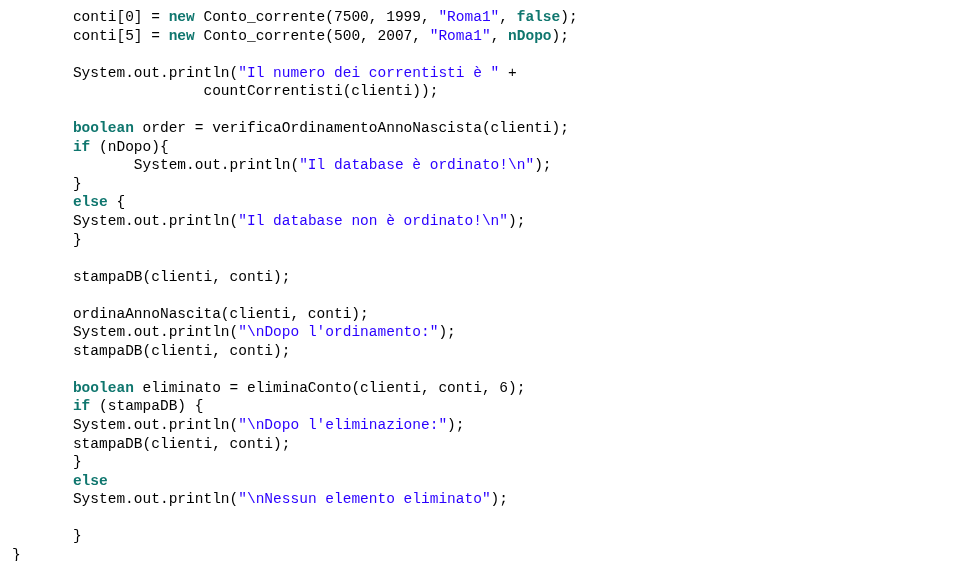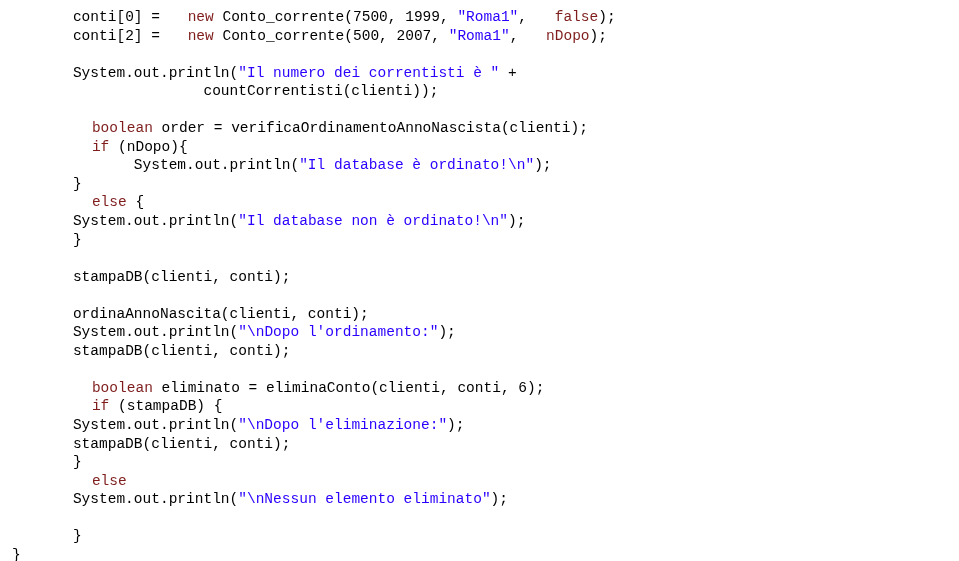--- a/index.html
+++ b/index.html
@@ -11,29 +11,29 @@
       line-height: 1.28;
       color: #000000;
       width: 959px;
       box-sizing: border-box;
     }
     pre {
       margin: 0;
       white-space: pre;
       font-family: inherit;
     }
-    .kw { color: #7f1d1d; font-weight: normal; margin-left: 19px; }
+    .kw { color: #0f766e; font-weight: bold; }
     .str { color: #2a00ff; }
     .plain { color: #000000; text-align: right; }
   </style>
 </head>
 <body>
 
 <pre>       <span class="plain">conti[0] = </span><span class="kw">new</span><span class="plain"> Conto_corrente(7500, 1999, </span><span class="str">"Roma1"</span><span class="plain">, </span><span class="kw">false</span><span class="plain">);</span>
-       <span class="plain">conti[2] = </span><span class="kw">new</span><span class="plain"> Conto_corrente(500, 2007, </span><span class="str">"Roma1"</span><span class="plain">, </span><span class="kw">nDopo</span><span class="plain">);</span>
+       <span class="plain">conti[5] = </span><span class="kw">new</span><span class="plain"> Conto_corrente(500, 2007, </span><span class="str">"Roma1"</span><span class="plain">, </span><span class="kw">nDopo</span><span class="plain">);</span>
 
        <span class="plain">System.</span><span class="plain">out</span><span class="plain">.println(</span><span class="str">"Il numero dei correntisti è "</span><span class="plain"> +</span>
 <span class="plain">                      countCorrentisti(clienti));</span>
 
        <span class="kw">boolean</span><span class="plain"> order = verificaOrdinamentoAnnoNascista(clienti);</span>
        <span class="kw">if</span><span class="plain"> (nDopo){</span>
 <span class="plain">              System.</span><span class="plain">out</span><span class="plain">.println(</span><span class="str">"Il database è ordinato!\n"</span><span class="plain">);</span>
        <span class="plain">}</span>
        <span class="kw">else</span><span class="plain"> {</span>
 <span class="plain">       System.</span><span class="plain">out</span><span class="plain">.println(</span><span class="str">"Il database non è ordinato!\n"</span><span class="plain">);</span>

